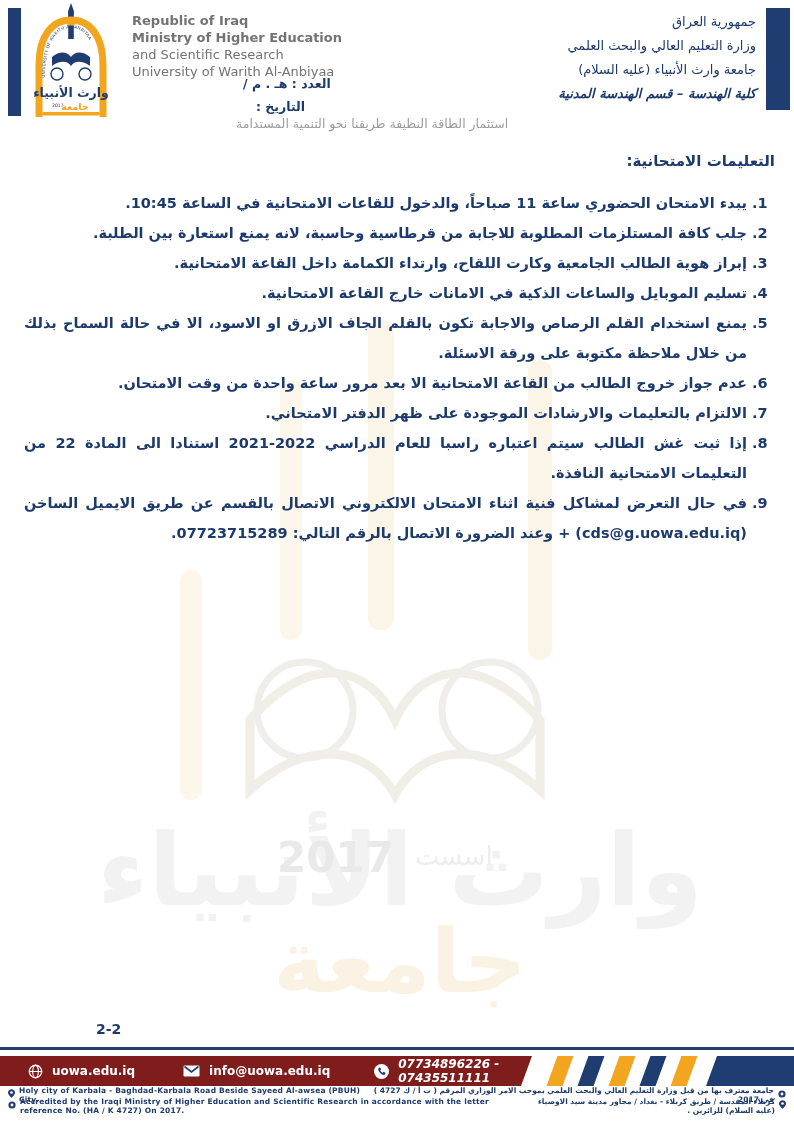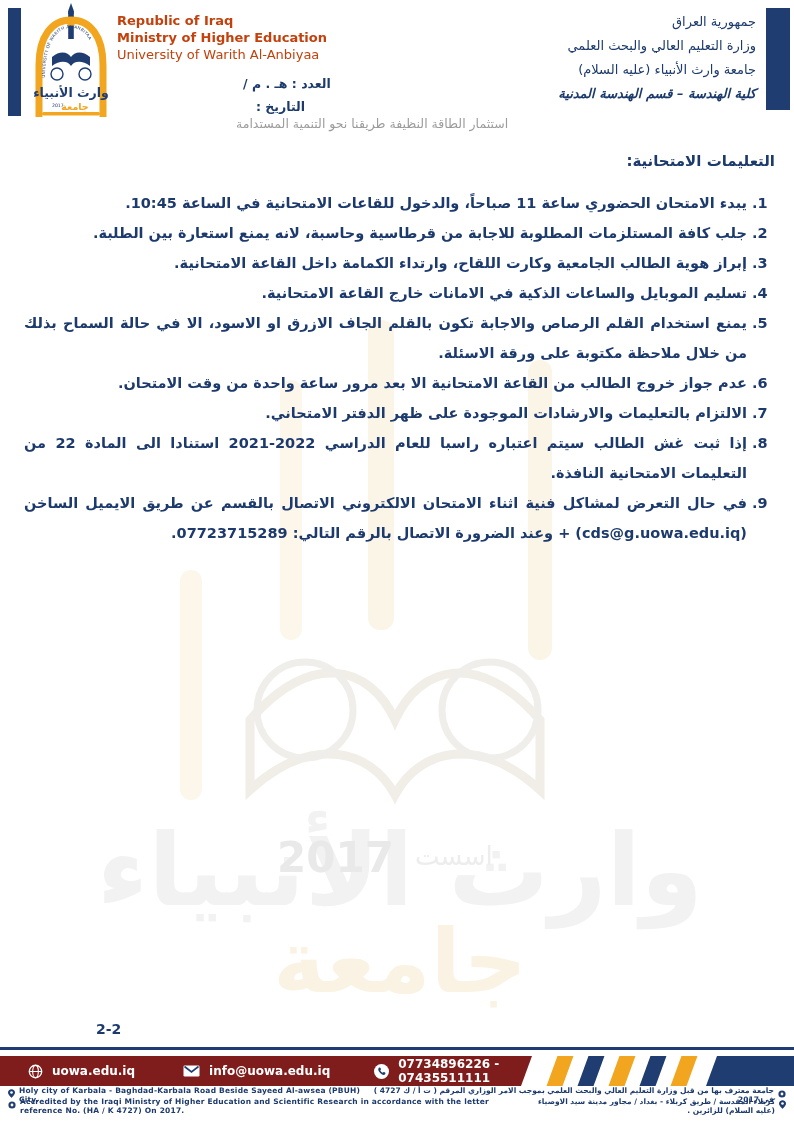--- a/index.html
+++ b/index.html
@@ -9,21 +9,21 @@
     font-family:"DejaVu Sans","Liberation Sans",sans-serif;
     position:relative; overflow:hidden;
     color:#1d3a6c;
   }
   .page { position:absolute; inset:0; }
 
   
   .left-bar  { position:absolute; left:8px;  top:8px; width:13px; height:108px; background:#203d72; }
   .right-bar { position:absolute; right:4px; top:8px; width:24px; height:102px; background:#203d72; }
   .emblem { position:absolute; left:28px; top:3px; width:86px; height:118px; }
-  .en-block { position:absolute; left:117px; top:12px; font-size:13px; line-height:17px; color:#c2410c; }
+  .en-block { position:absolute; left:132px; top:12px; font-size:13px; line-height:17px; color:#737373; }
   .en-block .b { font-weight:700; }
   .ar-block { position:absolute; right:38px; top:10px; direction:rtl; text-align:right;
               font-size:13px; line-height:24px; color:#1d3a6c; }
   .ar-block .last { font-weight:700;font-style:italic; }
   .num-line  { position:absolute; left:243px; top:76px; direction:rtl; font-size:12.5px; font-weight:600; }
   .date-line { position:absolute; left:256px; top:99px; direction:rtl; font-size:12.5px; font-weight:700; }
   .tagline   { position:absolute; left:236px; top:116px; font-size:12.5px; color:#9c9c9c; direction:rtl; }
 
   
   .instructions { position:absolute; top:152px; right:19px; left:8px; direction:rtl; z-index:2; }
@@ -44,21 +44,21 @@
   .contact-bar { position:absolute; left:0; top:1056px; width:794px; height:30px; }
   .bar-main {
     position:absolute; left:0; top:0; width:532px; height:30px; background:#7f1d1d;
     clip-path:polygon(0 0,100% 0,calc(100% - 11px) 100%,0 100%);
     display:flex; align-items:center; color:#fff; font-size:12px; font-weight:700;
     padding-left:28px;
   }
   .bar-main .ico { display:inline-flex; margin-right:9px; }
   .bar-main .seg { display:flex; align-items:center; }
   .seg.email { margin-left:48px; }
-  .seg.phone { margin-left:44px; }
+  .seg.phone { margin-left:44px;font-style:italic; }
   .stripe { position:absolute; top:0; height:30px; width:16px; transform:skewX(-20deg); }
   .s1 { left:552px; background:#f2a51f; }
   .s2 { left:583px; background:#203d72; }
   .s3 { left:614px; background:#f2a51f; }
   .s4 { left:645px; background:#203d72; }
   .s5 { left:676px; background:#f2a51f; }
   .endcap { position:absolute; top:0; left:706px; width:88px; height:30px; background:#203d72;
             clip-path:polygon(11px 0,100% 0,100% 100%,0 100%); }
 
   .addr-line {
@@ -108,20 +108,21 @@
     <circle cx="57" cy="71" r="6" fill="none" stroke="#203d72" stroke-width="1.4"></circle>
     <text x="43" y="94" text-anchor="middle" font-size="12.5" font-weight="bold" fill="#203d72">وارث الأنبياء</text>
     <text x="24" y="104" font-size="4.6" fill="#203d72">2017</text>
     <text x="47" y="107" text-anchor="middle" font-size="9.5" font-weight="bold" fill="#f2a51f">جامعة</text>
     <rect x="14" y="109" width="58" height="3.4" rx="1.7" fill="#f2a51f"></rect>
   </svg>
 
   <div class="en-block">
     <div class="b">Republic of Iraq</div>
     <div class="b">Ministry of Higher Education</div>
+    <div>and Scientific Research</div>
     <div>University of Warith Al-Anbiyaa</div>
   </div>
 
   <div class="ar-block">
     <div>جمهورية العراق</div>
     <div>وزارة التعليم العالي والبحث العلمي</div>
     <div>جامعة وارث الأنبياء (عليه السلام)</div>
     <div class="last">كلية الهندسة – قسم الهندسة المدنية</div>
   </div>
 

